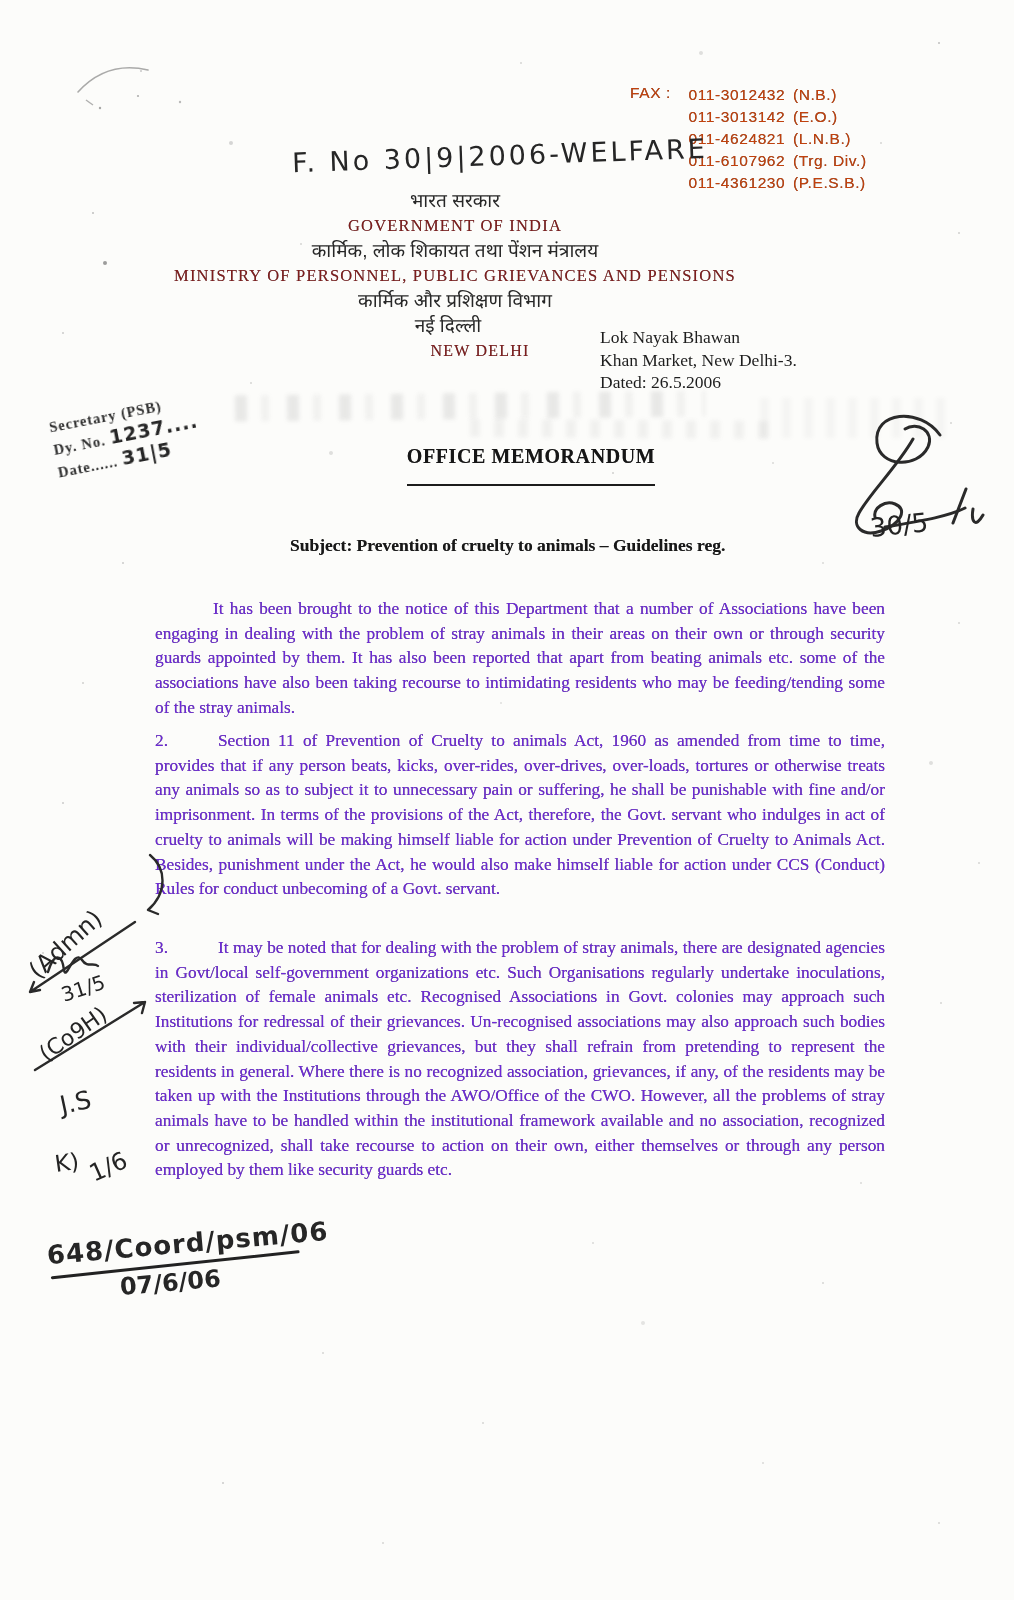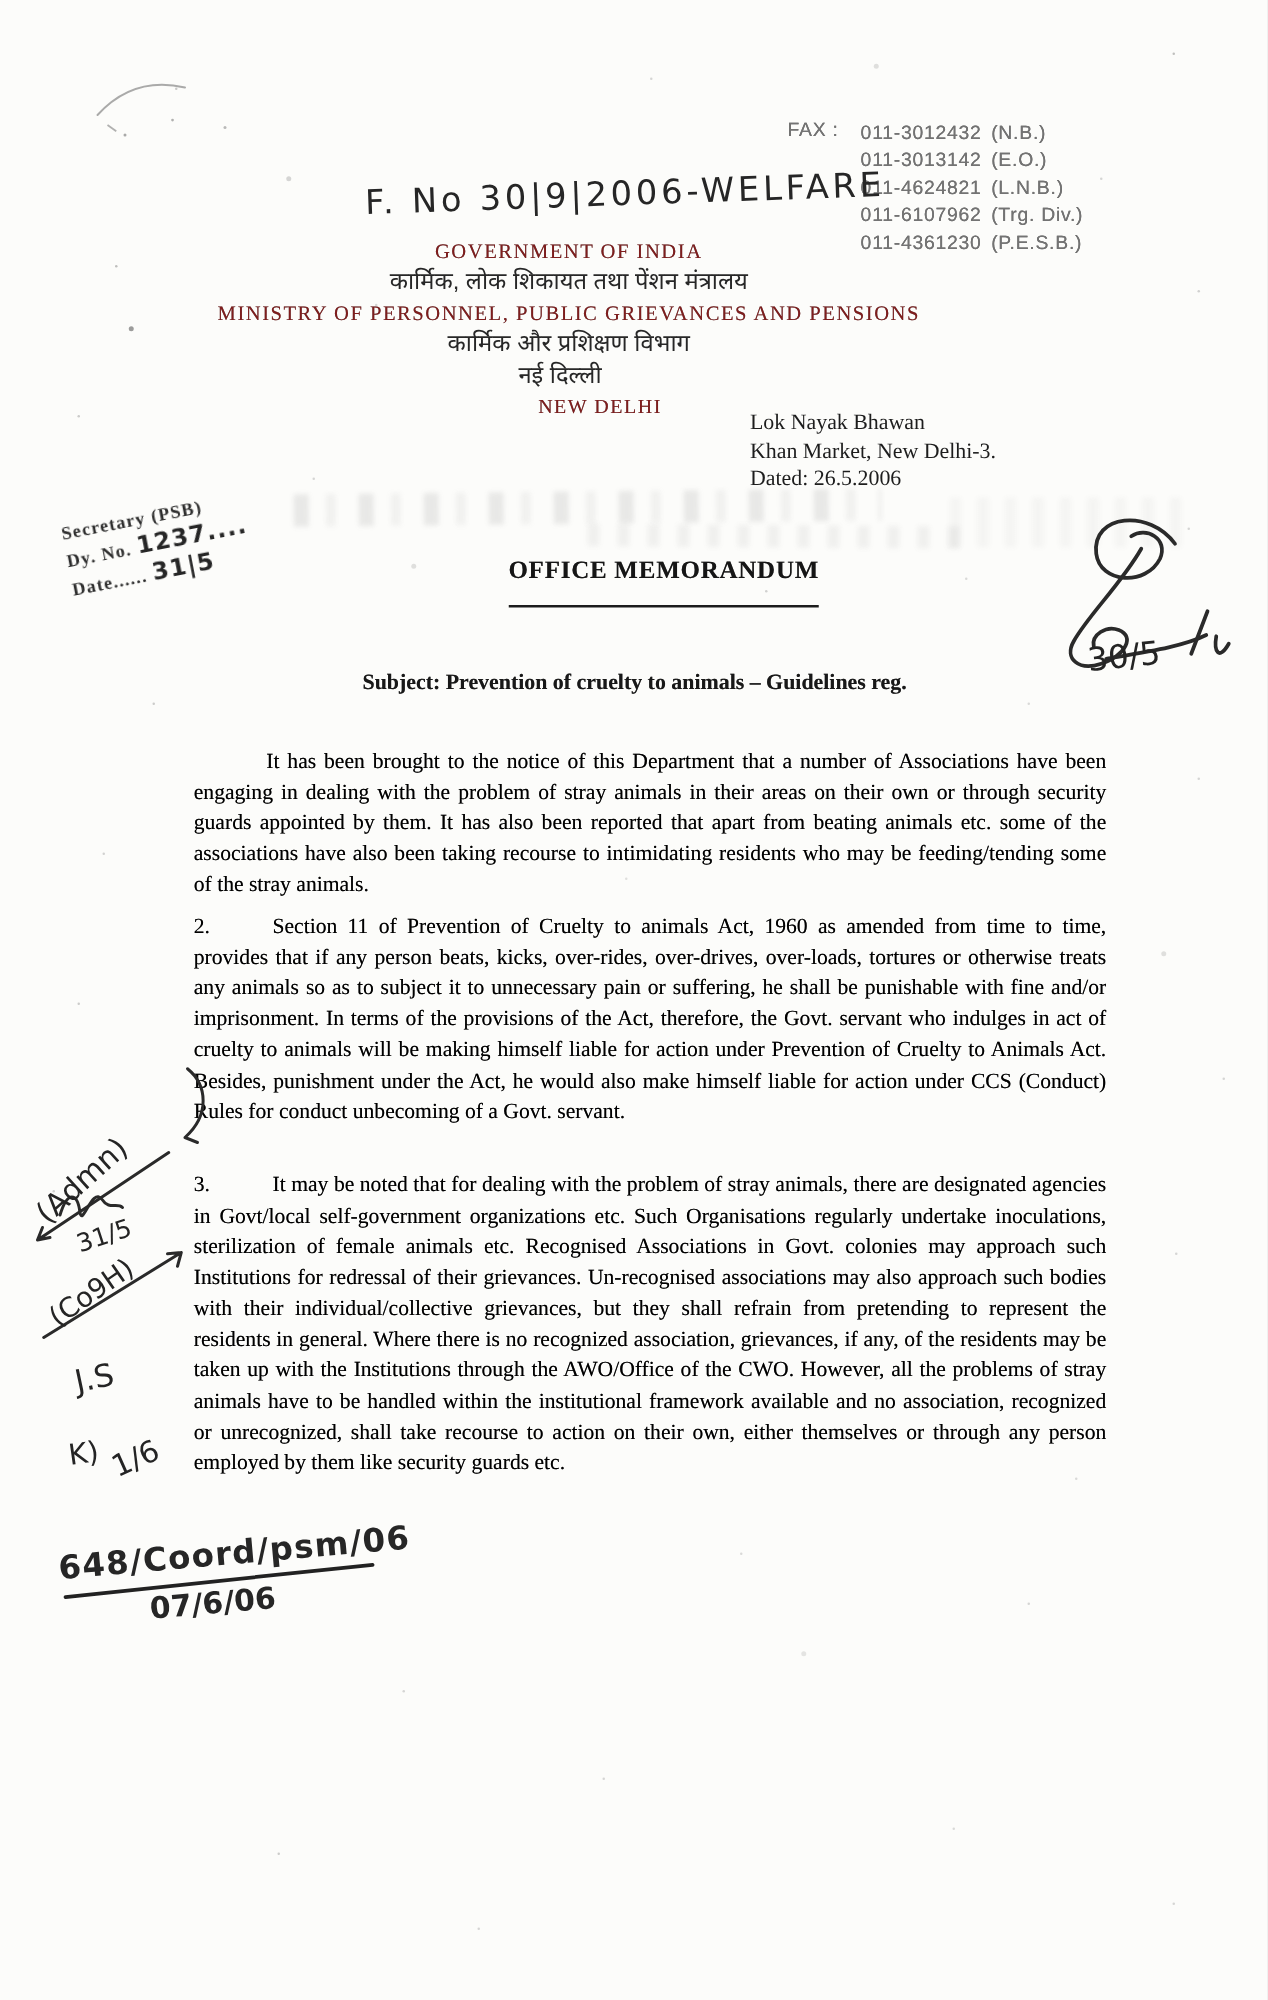--- a/index.html
+++ b/index.html
@@ -4,22 +4,22 @@
 <style>
   html,body{margin:0;padding:0;background:#e8e8e6;}
   .page{
     position:relative;width:1014px;height:1600px;margin:0 auto;
     background:#fcfcfa;overflow:hidden;
     font-family:"Liberation Serif", serif;color:#1f1f1f;
   }
   .abs{position:absolute;}
   
   .fax{left:630px;top:84px;display:flex;font-family:"Liberation Sans",sans-serif;
-       font-size:15.5px;letter-spacing:.6px;color:#737373;
-       text-shadow:0 0 .5px rgba(40,40,40,.7);margin-top:12px;}
+       font-size:15.5px;letter-spacing:.6px;color:#c2410c;
+       text-shadow:0 0 .5px rgba(40,40,40,.7);}
   .fax-label{margin-right:10px;}
   .fax-row{line-height:22px;white-space:nowrap;}
   .fax-num{display:inline-block;min-width:112px;text-align:center;}
   
   .hand{font-family:"DejaVu Sans",sans-serif;color:#262626;}
   .fileno{left:292px;top:140px;font-size:27px;letter-spacing:3px;
           transform:rotate(-2deg);white-space:nowrap;}
   
   .letterhead{left:0;top:188px;width:910px;text-align:center;}
   .lh-hindi{font-family:"Liberation Sans",sans-serif;font-size:19px;line-height:25px;color:#272727;}
@@ -38,21 +38,21 @@
   
   .memo-title-wrap{left:0;right:0;top:445px;text-align:center;}
   .memo-title-text{display:inline-block;transform:translateX(24px);
       font-weight:700;font-size:20px;letter-spacing:.6px;color:#161616;
       border-bottom:2.5px solid #1c1c1c;padding-bottom:16px;
       text-shadow:0 0 .5px rgba(20,20,20,.6);}
   .subject{left:270px;top:535px;font-weight:700;font-size:17.5px;color:#181818;
            text-shadow:0 0 .4px rgba(20,20,20,.6);margin-left:20px;}
   
   .para{margin:0;width:730px;font-size:17.3px;line-height:24.7px;
-        text-align:justify;color:#000000;text-shadow:0 0 .45px rgba(25,25,25,.65);}
+        text-align:justify;color:#6d28d9;text-shadow:0 0 .45px rgba(25,25,25,.65);}
   .para1{left:155px;top:597px;text-indent:58px;}
   .para2{left:155px;top:729px;}
   .para3{left:155px;top:936px;}
   .pnum{display:inline-block;width:63px;text-indent:0;}
   
   .footer-note{left:48px;top:1228px;transform:rotate(-5deg);}
   .footer-ref{font-size:26px;font-weight:700;letter-spacing:1px;white-space:nowrap;}
   .footer-line{width:250px;height:3px;background:#222;margin:4px 0 2px 2px;
                transform:rotate(-1deg);border-radius:2px;}
   .footer-date{font-size:24px;font-weight:700;margin-left:70px;}
@@ -110,20 +110,21 @@
       <div class="fax-row"><span class="fax-num">011-3013142</span><span>(E.O.)</span></div>
       <div class="fax-row"><span class="fax-num">011-4624821</span><span>(L.N.B.)</span></div>
       <div class="fax-row"><span class="fax-num">011-6107962</span><span>(Trg. Div.)</span></div>
       <div class="fax-row"><span class="fax-num">011-4361230</span><span>(P.E.S.B.)</span></div>
     </div>
   </div>
 
   <div class="abs hand fileno">F. No 30|9|2006-WELFARE</div>
 
   <div class="abs letterhead">
+    <div class="lh-hindi">भारत सरकार</div>
     <div class="lh-eng">GOVERNMENT OF INDIA</div>
     <div class="lh-hindi">कार्मिक, लोक शिकायत तथा पेंशन मंत्रालय</div>
     <div class="lh-eng">MINISTRY OF PERSONNEL, PUBLIC GRIEVANCES AND PENSIONS</div>
     <div class="lh-hindi">कार्मिक और प्रशिक्षण विभाग</div>
     <div class="lh-hindi lh-city-hi">नई दिल्ली</div>
     <div class="lh-eng lh-city-en">NEW DELHI</div>
   </div>
 
   <div class="abs address">
     <div>Lok Nayak Bhawan</div>

